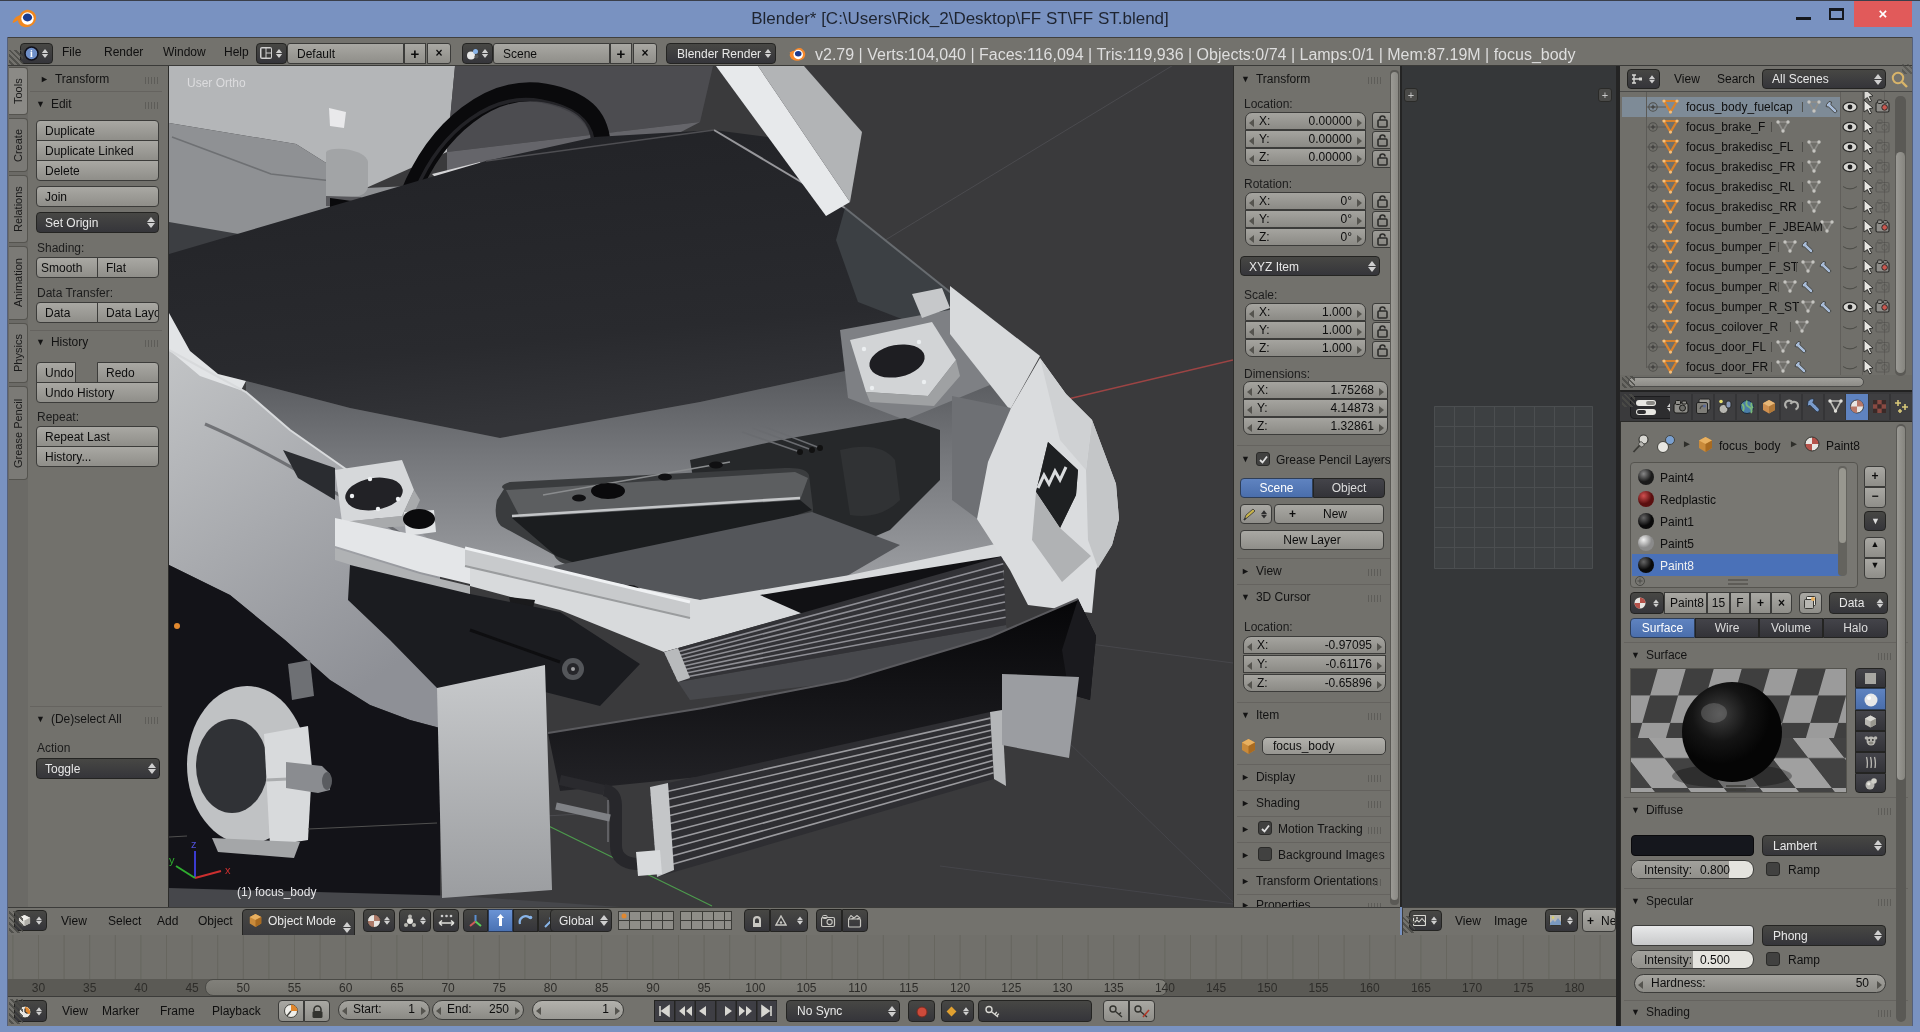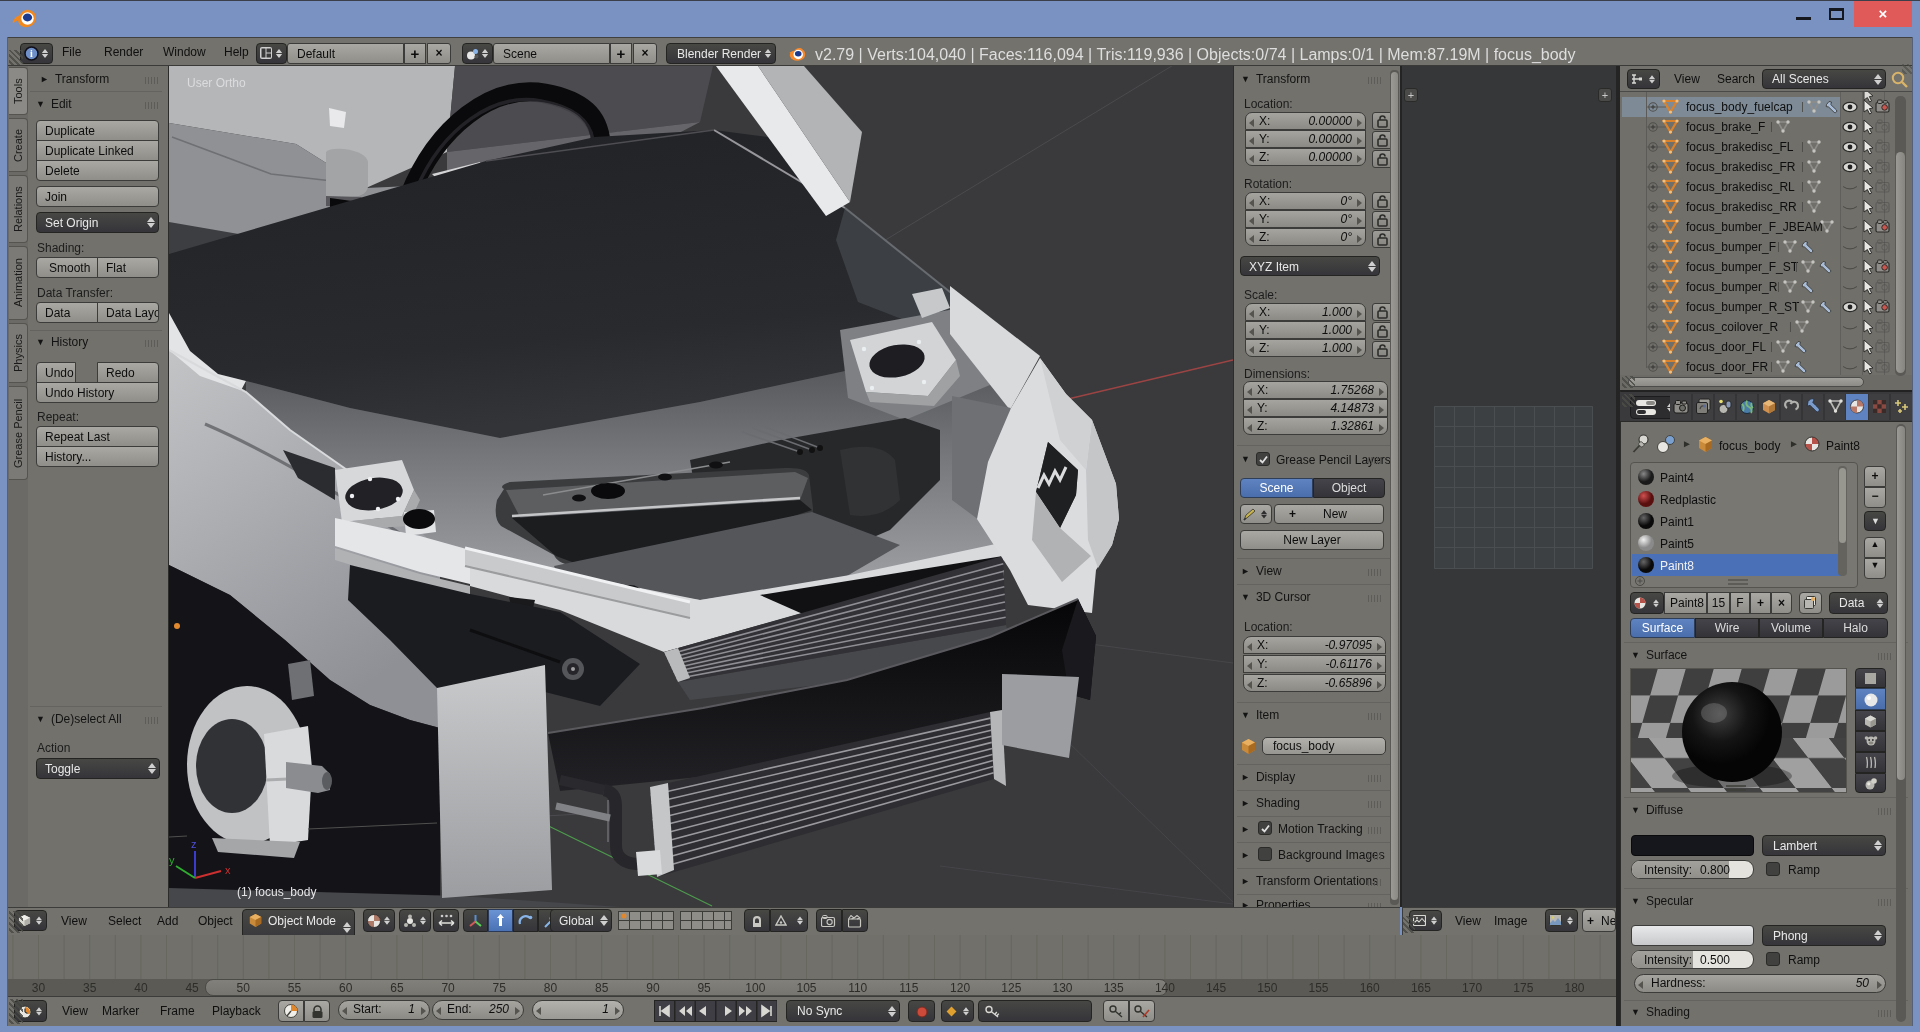--- a/index.html
+++ b/index.html
@@ -27,33 +27,34 @@
 
 .phdr { position:absolute; font-size:12px; color:#131313; }
 .phdr:before { content:"▼"; font-size:9px; margin-right:6px; position:relative; top:-1px; }
 .phdr-c:before { content:"►"; }
 .grip { position:absolute; width:14px; height:7px; background-image:repeating-linear-gradient(90deg,#5b5a56 0 1px,transparent 1px 3px); opacity:.9; }
 .seph { position:absolute; height:1px; background:#57565280; }
 .corner { position:absolute; background:repeating-linear-gradient(45deg, transparent 0 2px, #4b4b47 2px 4px); opacity:0.85; }
 .vtab { position:absolute; left:9px; width:19px; background:#7b7a76; border-radius:4px 0 0 4px; border:1px solid #55544f; border-right:none; font-size:11px; color:#1a1a1a; writing-mode:vertical-rl; transform:rotate(180deg); display:flex; align-items:center; justify-content:center; white-space:nowrap; }
 .nrow { position:absolute; height:18px; background:linear-gradient(#a5a49f,#8b8a85); border:1px solid #3c3c3a; font-size:12px; color:#0e0e0e; }
 .nrow .lab { position:absolute; left:13px; top:1px; }
-.nrow .val { position:absolute; right:13px; top:1px;font-style:italic; }
+.nrow .val { position:absolute; right:13px; top:1px; }
 .aL { position:absolute; left:3px; top:6px; border-top:4px solid transparent; border-bottom:4px solid transparent; border-right:5px solid #55544f; }
 .aR { position:absolute; right:3px; top:6px; border-top:4px solid transparent; border-bottom:4px solid transparent; border-left:5px solid #55544f; }
 .lockbtn { position:absolute; width:22px; height:18px; background:linear-gradient(#9d9c97,#84837e); border:1px solid #3c3c3a; border-radius:3px; }
 .cbx { position:absolute; width:14px; height:14px; background:#414140; border:1px solid #2a2a28; border-radius:3px; color:#e8e8e8; font-size:11px; text-align:center; line-height:13px; }
 .tab-blue { background:linear-gradient(#5f83c0,#4a6eac); color:#fff; border:1px solid #2e3e58; }
 .tab-dk { background:linear-gradient(#44444a,#333338); color:#ddd; border:1px solid #242422; }
 </style>
 </head>
 <body>
 <div id="win">
 
   <div id="titlebar" class="abs"></div>
+  <div id="title-text" class="txt">Blender* [C:\Users\Rick_2\Desktop\FF ST\FF ST.blend]</div>
   <svg class="abs" style="left:12px;top:5px" width="26" height="26" viewBox="0 0 26 26">
     <path d="M14,5 C20,4 25,9 24,14 C23,20 17,23 12,22 C8,21 6,18 6,15 L1,18 C0,17 2,14 4,12 L8,10 C9,7 11,6 14,5 Z" fill="#f0871f"></path>
     <path d="M1,18 C3,15 7,12 10,11 L6,15 Z" fill="#f0871f"></path>
     <circle cx="15.5" cy="13.5" r="6.2" fill="#fff"></circle>
     <ellipse cx="15.5" cy="12.5" rx="4.6" ry="3.9" fill="#1b3a8f"></ellipse>
   </svg>
   <div class="abs" style="left:1796px;top:17px;width:15px;height:3px;background:#15181e"></div>
   <div class="abs" style="left:1829px;top:8px;width:15px;height:12px;border:2px solid #15181e;border-top-width:3px"></div>
   <div id="btn-close" class="abs">×</div>
 
@@ -137,21 +138,21 @@
       </div>
     <div class="btn-light" style="left:36px;top:186px;width:123px;height:21px">
         <span style="position:absolute;left:8px;top:3px">Join</span>
       </div>
     <div class="btn-dark" style="left:36px;top:212px;width:123px;height:21px">
         <span style="position:absolute;left:8px;top:3px">Set Origin</span>
         <span class="updn"></span>
       </div>
     <div class="txt menutext" style="left:37px;top:241px;color:#1c1c1c">Shading:</div>
     <div class="btn-light" style="left:36px;top:257px;width:62px;height:21px;border-radius:4px 0 0 4px">
-        <span style="position:absolute;left:12px;top:3px">Smooth</span>
+        <span style="position:absolute;left:4px;top:3px">Smooth</span>
       </div>
     <div class="btn-light" style="left:97px;top:257px;width:62px;height:21px;border-radius:0 4px 4px 0">
         <span style="position:absolute;left:8px;top:3px">Flat</span>
       </div>
     <div class="txt menutext" style="left:37px;top:286px;color:#1c1c1c">Data Transfer:</div>
     <div class="btn-light" style="left:36px;top:302px;width:62px;height:21px;border-radius:4px 0 0 4px">
         <span style="position:absolute;left:8px;top:3px">Data</span>
       </div>
     <div class="btn-light" style="left:97px;top:302px;width:62px;height:21px;border-radius:0 4px 4px 0">
         <span style="position:absolute;left:8px;top:3px">Data Layo</span>

